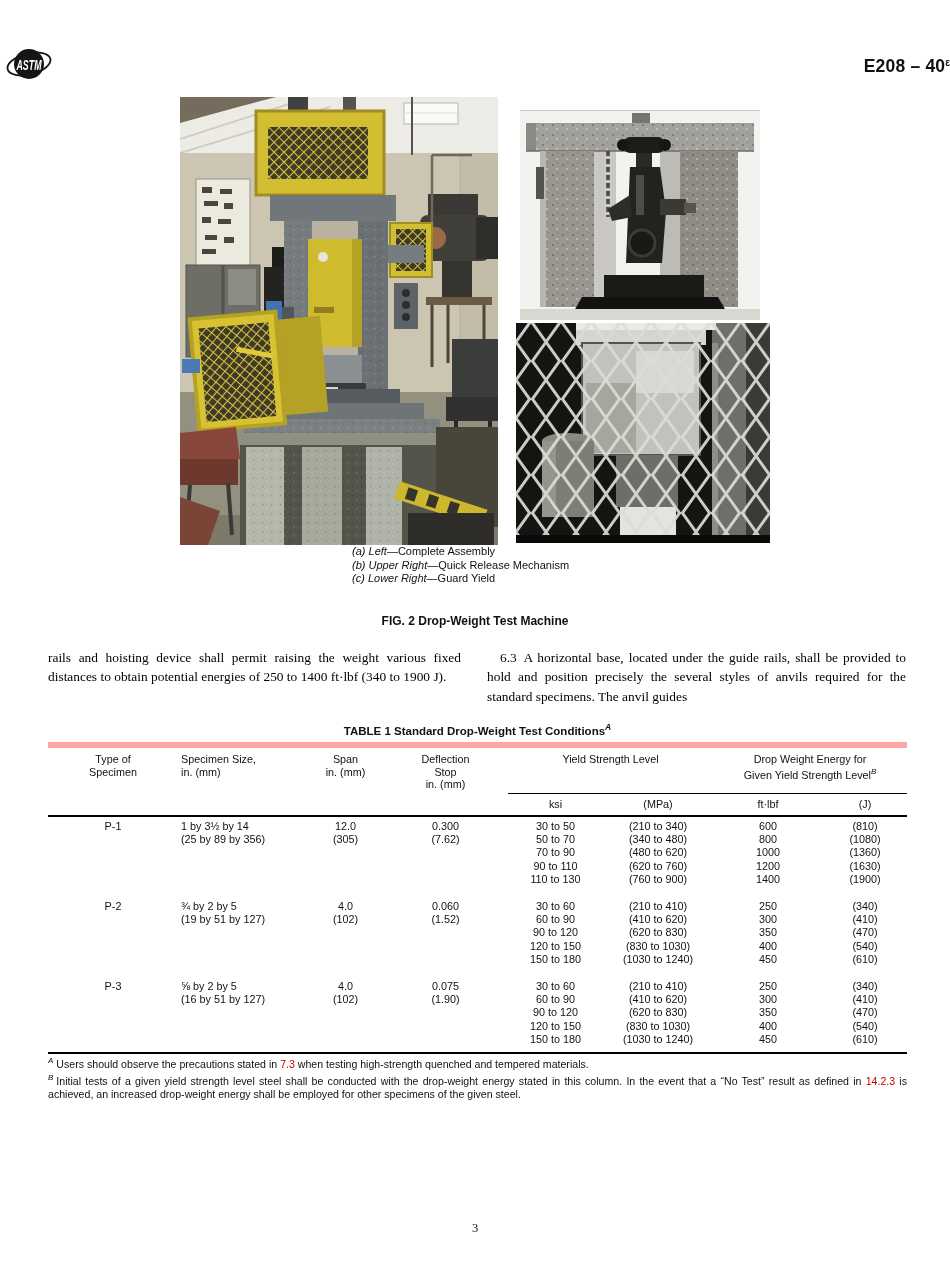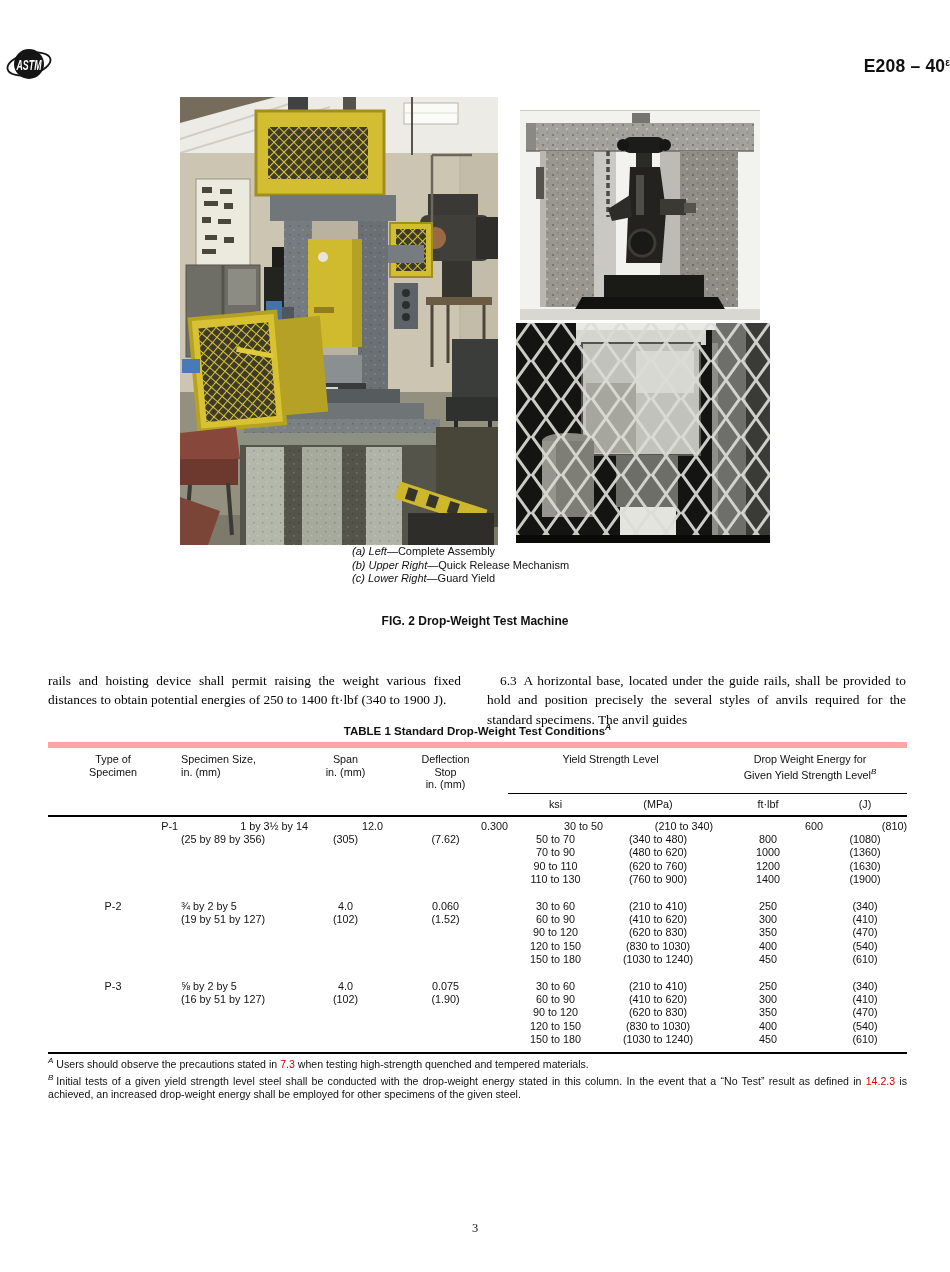--- a/index.html
+++ b/index.html
@@ -29,21 +29,21 @@
   .cap-it { font-style:italic; }
   .fig-title {
     position:absolute; left:180px; top:608px; width:590px; text-align:center;
     font:bold 12px "Liberation Sans", sans-serif;
     margin-top:6px;
   }
   
   .bodycol {
     position:absolute; top:648px;
     font:13.4px "Liberation Serif", serif; line-height:19.4px;
-    text-align:justify; color:#000;margin-top:23px;
+    text-align:justify; color:#000;
   }
   .bodycol.left  { left:48px;  width:413px; }
   .bodycol.right { left:487px; width:419px; text-indent:13px; }
   
   .table-block { position:absolute; left:48px; top:722px; width:859px; }
   .table-title {
     text-align:center; font:bold 11.5px "Liberation Sans", sans-serif;
     margin:0 0 5px 0;
   }
   .table-title sup, .it { font-style:italic; }
@@ -56,21 +56,21 @@
   .data-table th { font-weight:normal; vertical-align:top; text-align:center; padding:5px 0 2px 0; line-height:12.8px; }
   .colh { white-space:pre-line; }
   .colh.leftal { text-align:left; padding-left:3px; }
   th.group { border-bottom:1px solid #000; white-space:normal; }
   th.group sup { font-size:8px; font-style:italic; }
   .subheader-row th { padding:4px 0 4px 0; border-bottom:2px solid #000; white-space:nowrap; }
   .data-table tbody td {
     padding:0; height:13.4px; line-height:13.4px; text-align:center; white-space:nowrap;
   }
   .data-table tbody td.col2 { text-align:left; padding-left:3px; }
-  .data-table tbody tr:first-child td { padding-top:3px;text-align:right; }
+  .data-table tbody tr:first-child td { padding-top:3px; }
   .data-table tbody tr:last-child td { padding-bottom:5px; }
   .data-table tr.spacer-row td { height:13px; }
   
   .footnotes { margin-top:0; width:859px; }
   .footnote {
     font:10.6px "Liberation Sans", sans-serif; line-height:13.8px;
     text-align:justify; color:#111;
   }
   .footnote sup { font-style:italic; font-size:8px; margin-right:3px; }
   .ref { color:#cc0000; }

